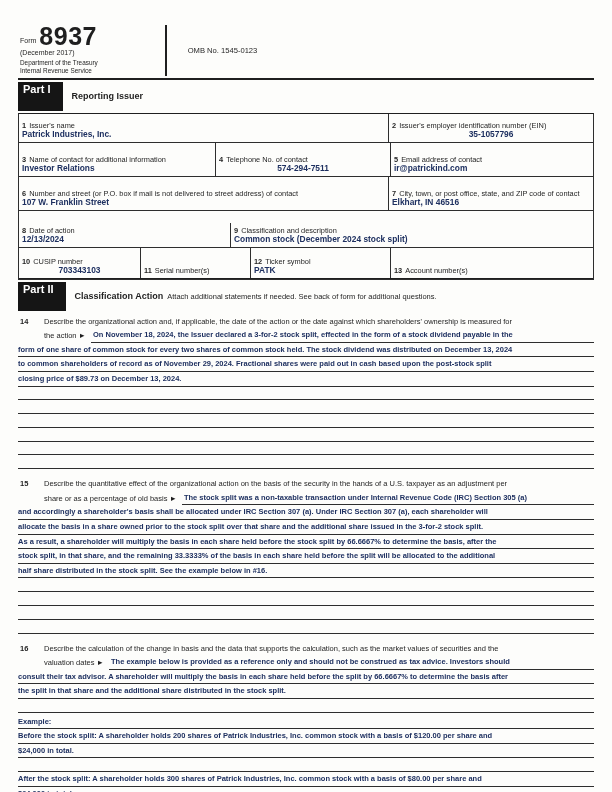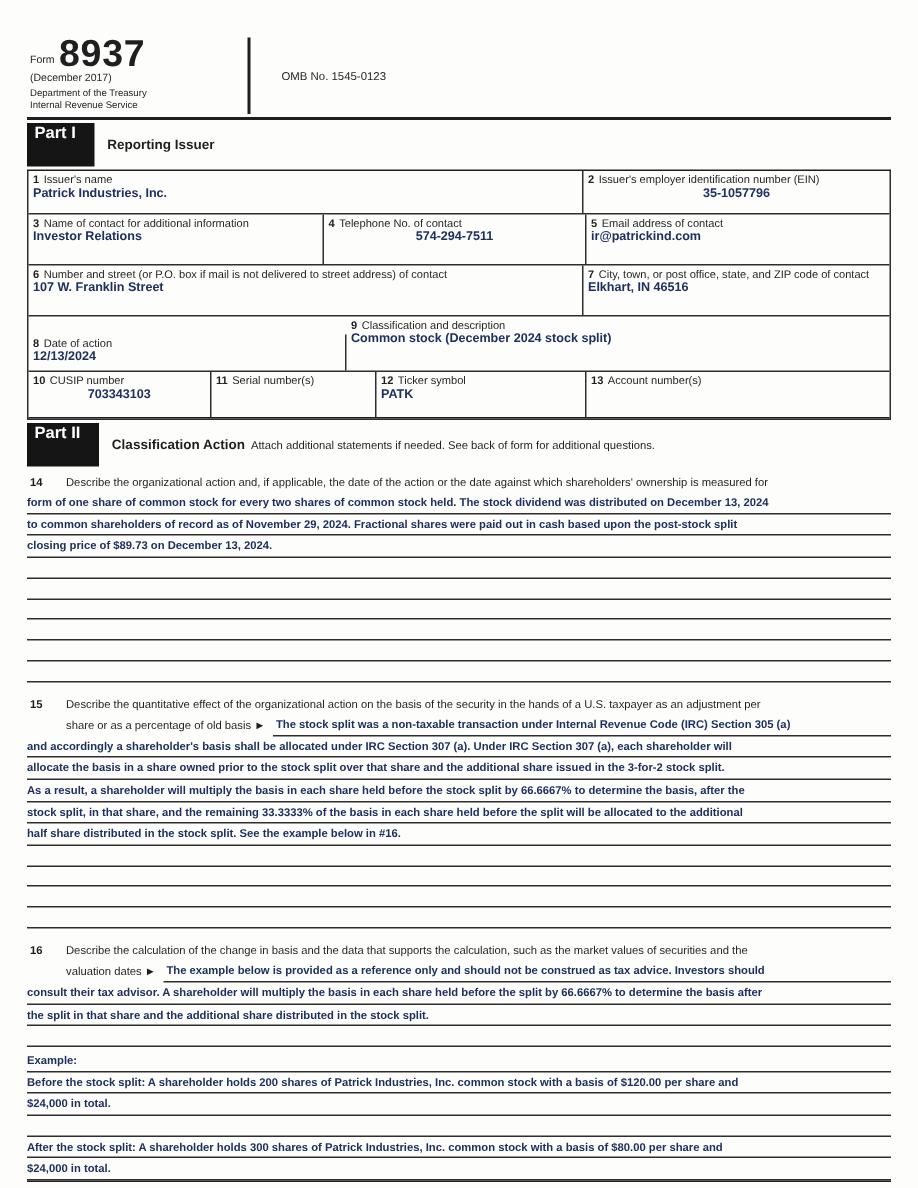--- a/index.html
+++ b/index.html
@@ -33,21 +33,21 @@
   .omb{font-size:7.6px;}
   
   .part-bar{display:flex;align-items:center;padding:2px 0;}
   .part-chip{background:#151515;color:#fff;font-weight:bold;font-size:11px;padding:1px 12px 16px 5px;}
   .part-title{font-weight:bold;font-size:9px;margin-left:9px;white-space:nowrap;}
   .part-rest{font-size:7.5px;margin-left:4px;white-space:nowrap;overflow:hidden;}
   
   .tbl{border:1px solid var(--rule);border-top:1.5px solid var(--ink);}
   .t-row{display:flex;border-bottom:1px solid var(--rule);}
   .t-row:last-child{border-bottom:1.5px solid var(--ink);}
-  .t-cell{border-right:1px solid var(--rule);padding:1.5px 3px 1px 3px;display:flex;flex-direction:column;justify-content:flex-start;min-width:0;}
+  .t-cell{border-right:1px solid var(--rule);padding:1.5px 3px 1px 3px;display:flex;flex-direction:column;justify-content:flex-end;min-width:0;}
   .t-cell:last-child{border-right:none;}
   .cell-label{font-size:7.4px;line-height:1.25;}
   .fnum{font-weight:bold;margin-right:3px;}
   .cell-value{font-size:8.4px;font-weight:bold;color:var(--fill);line-height:1.1;padding-bottom:1px;white-space:nowrap;overflow:hidden;}
   .center{text-align:center;}
   .r1{min-height:29px;} .r2{min-height:34px;} .r3{min-height:34px;} .r4{min-height:37px;} .r5{min-height:31px;}
   .w-c2{width:204px;} .w-c3{width:197px;} .w-c4{width:175px;}
   .w-c7{width:204px;} .w-c8{width:212px;margin-top:12px;} .w-c10{width:122px;} .w-c11{width:110px;} .w-c12{width:140px;}
   .flex1{flex:1;}
   
@@ -164,20 +164,24 @@
     <span class="part-chip">Part II</span>
     <span class="part-title">Classification Action</span>
     <span class="part-rest">Attach additional statements if needed. See back of form for additional questions.</span>
   </div>
 
   <div class="sec">
     <div class="q-row">
       <span class="q-num">14</span>
       <span class="q-text">Describe the organizational action and, if applicable, the date of the action or the date against which shareholders' ownership is measured for</span>
     </div>
+    <div class="q-cont">
+      <span class="q-prefix">the action ►</span>
+      <span class="answer-first">On November 18, 2024, the Issuer declared a 3-for-2 stock split, effected in the form of a stock dividend payable in the</span>
+    </div>
     <div>
         <div class="ruled-line">form of one share of common stock for every two shares of common stock held. The stock dividend was distributed on December 13, 2024</div>
         <div class="ruled-line">to common shareholders of record as of November 29, 2024. Fractional shares were paid out in cash based upon the post-stock split</div>
         <div class="ruled-line">closing price of $89.73 on December 13, 2024.</div>
       </div>
     <div>
         <div class="ruled-line blank"></div>
         <div class="ruled-line blank"></div>
         <div class="ruled-line blank"></div>
         <div class="ruled-line blank"></div>

